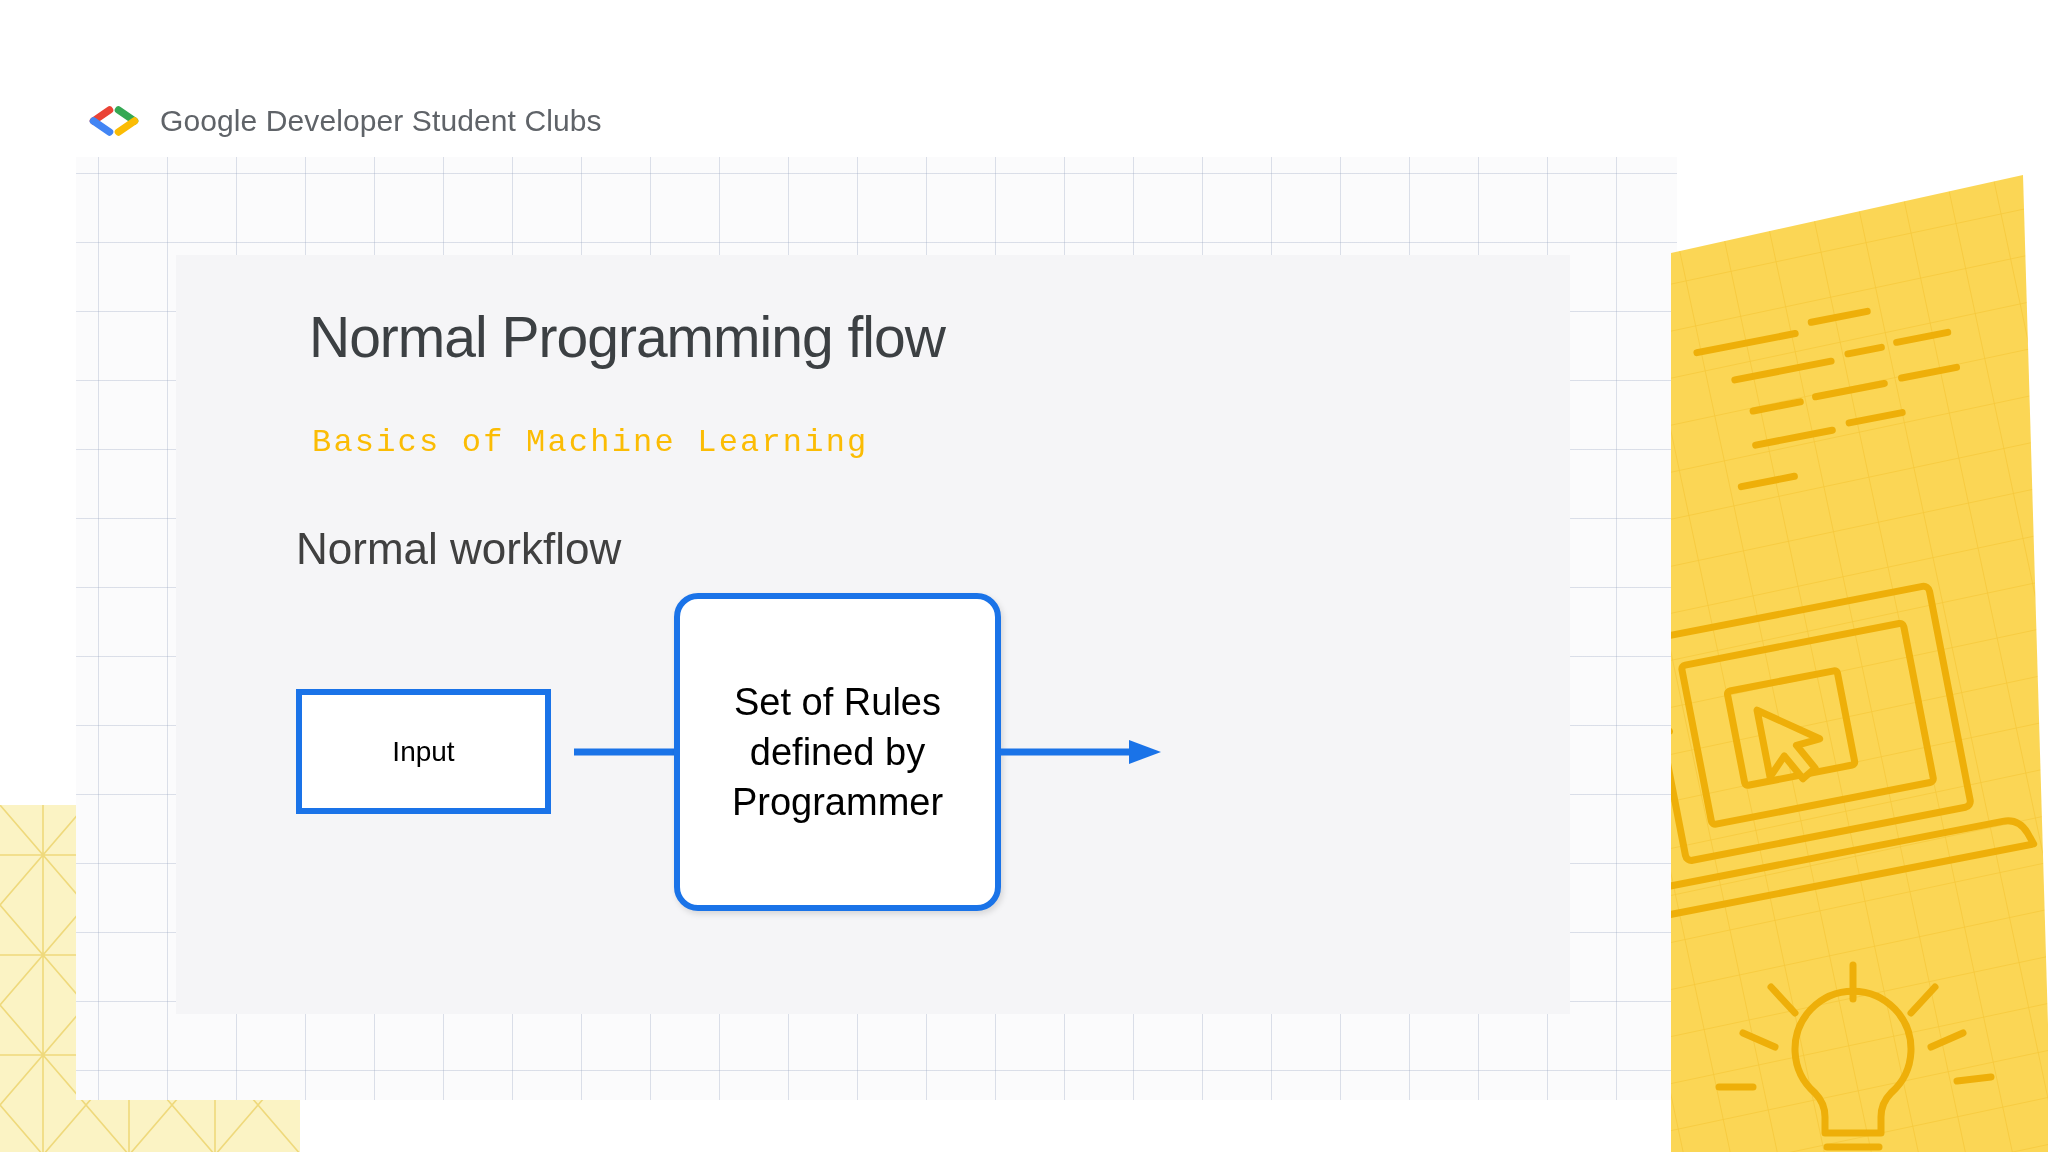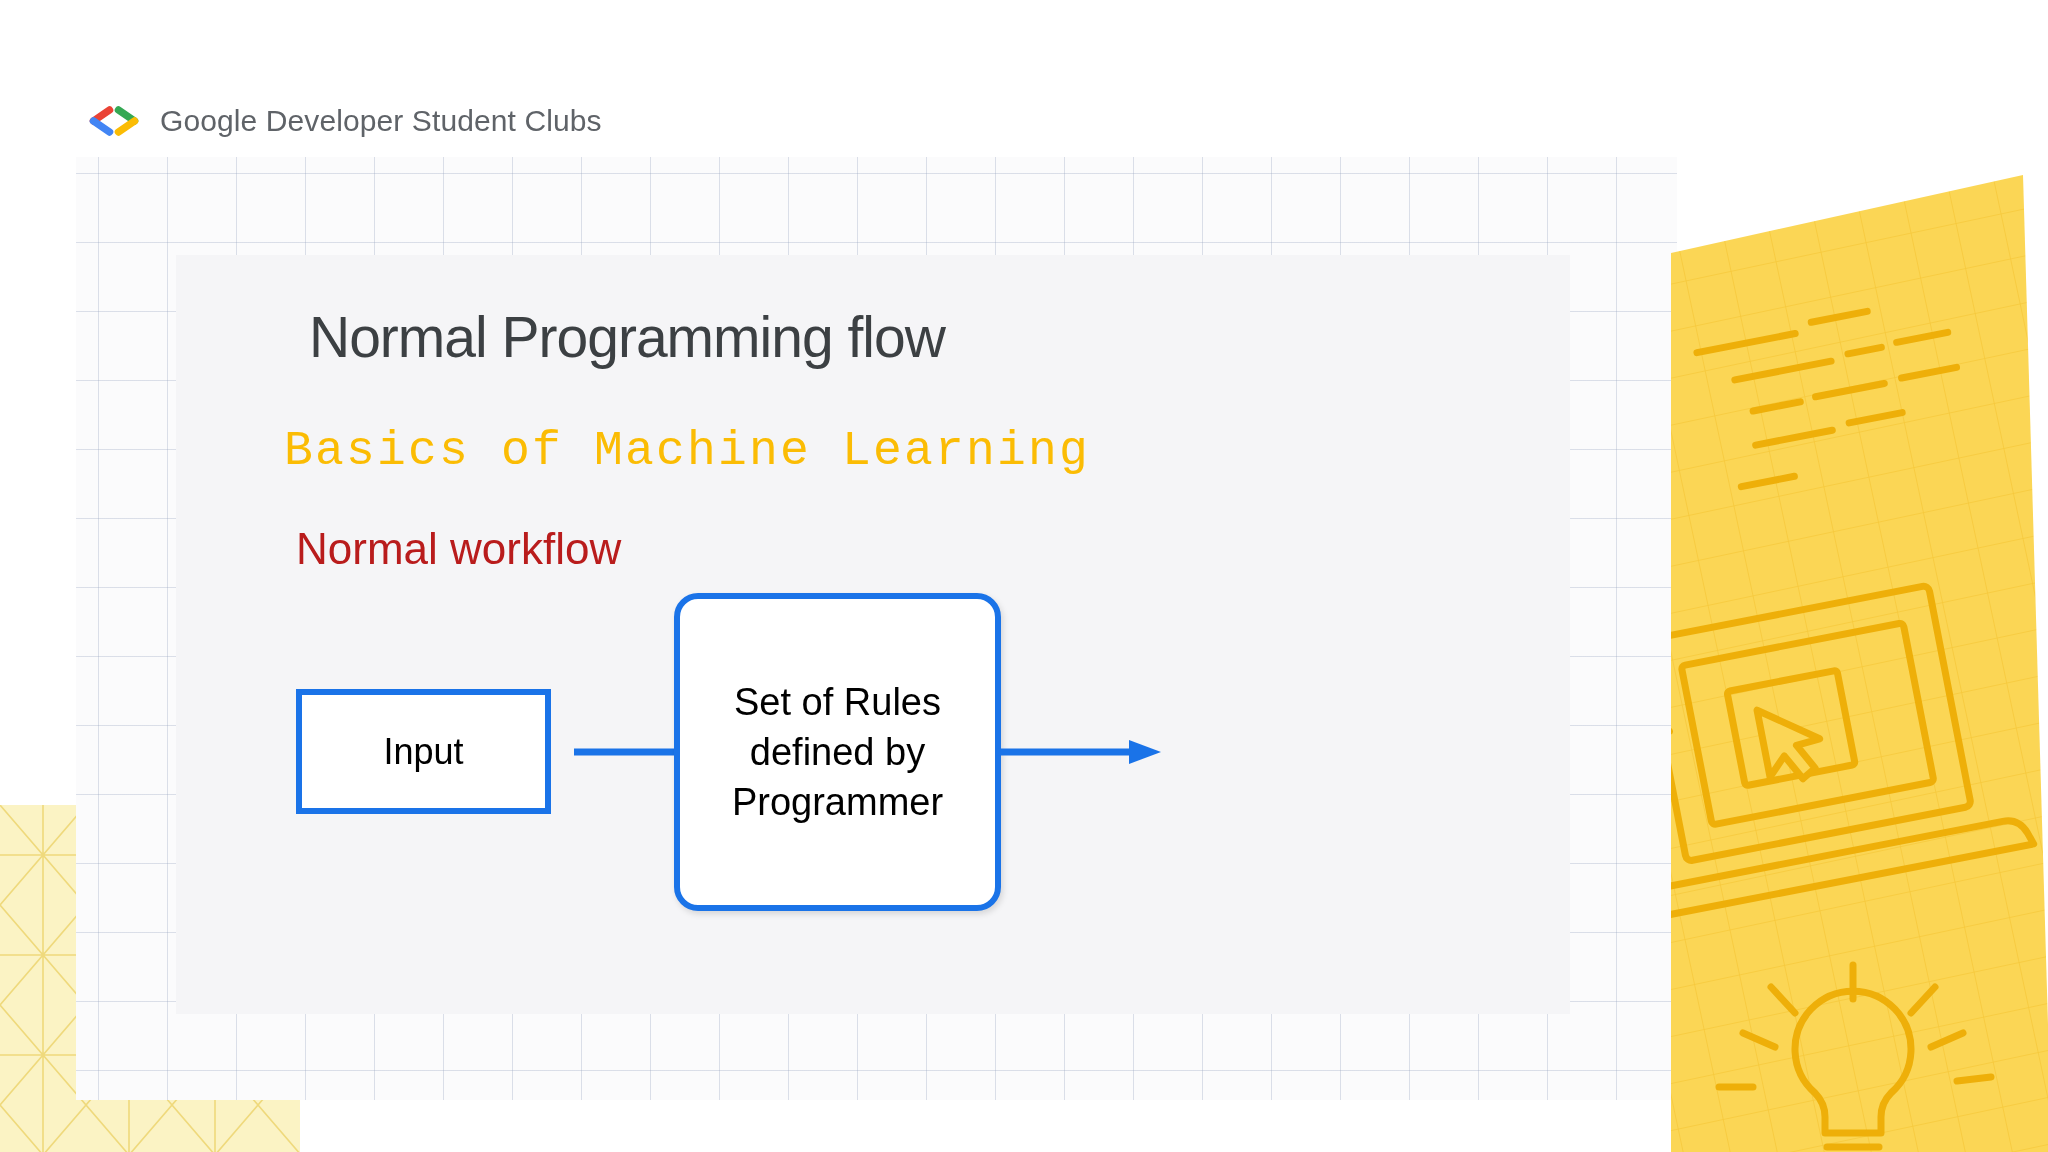--- a/index.html
+++ b/index.html
@@ -85,36 +85,36 @@
     font-size: 57px;
     line-height: 1;
     color: #3c4043;
     font-weight: 400;
     letter-spacing: -1px;
     white-space: nowrap;
     margin-left: 15px;
   }
   .slide-subtitle {
     position: absolute;
-    left: 108px;
+    left: 136px;
     top: 172px;
     font-family: "Liberation Mono", "DejaVu Sans Mono", monospace;
-    font-size: 48px;
+    font-size: 32px;
     line-height: 1;
     color: #fbbc04;
     letter-spacing: 2.2px;
     white-space: nowrap;
   }
   .slide-section {
     position: absolute;
     left: 120px;
     top: 272px;
     font-size: 44px;
     line-height: 1;
-    color: #b91c1c;
+    color: #404040;
     font-weight: 400;
     white-space: nowrap;
     text-align: center;
   }
 
   
   .flow {
     position: absolute;
     left: 0;
     top: 330px;
@@ -128,21 +128,21 @@
     box-sizing: border-box;
     display: flex;
     align-items: center;
     justify-content: center;
     text-align: center;
     color: #000000;
   }
   .flow-box.small {
     width: 255px;
     height: 125px;
-    font-size: 36px;
+    font-size: 28px;
     line-height: 1.25;
   }
   .flow-box.center {
     width: 327px;
     height: 318px;
     font-size: 38px;
     line-height: 1.32;
     box-shadow: 2px 3px 6px rgba(0,0,0,0.13);
     border-radius: 24px;
   }

